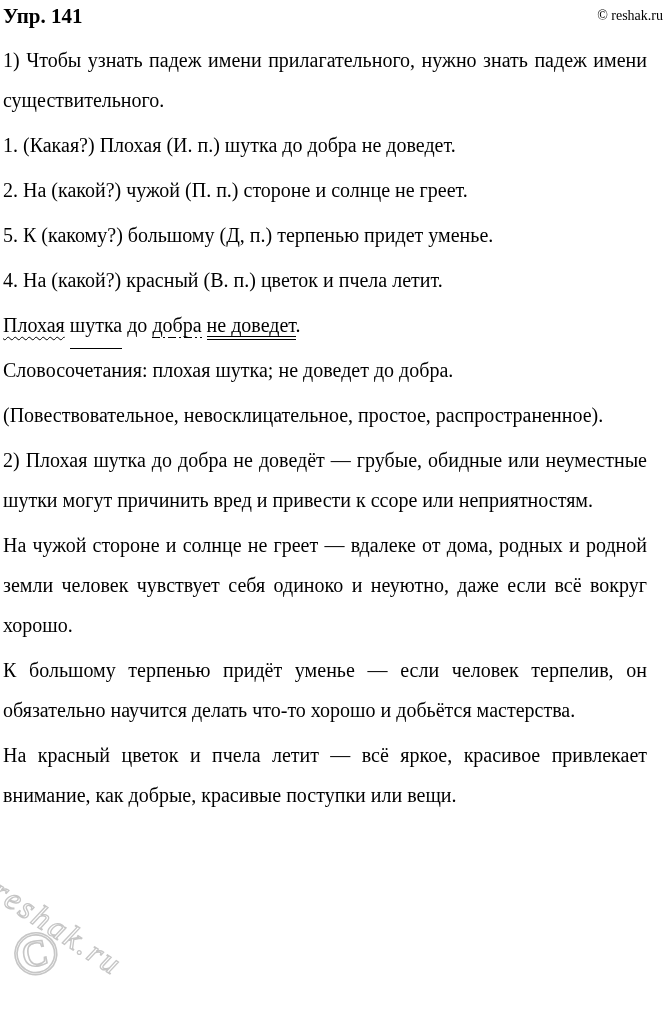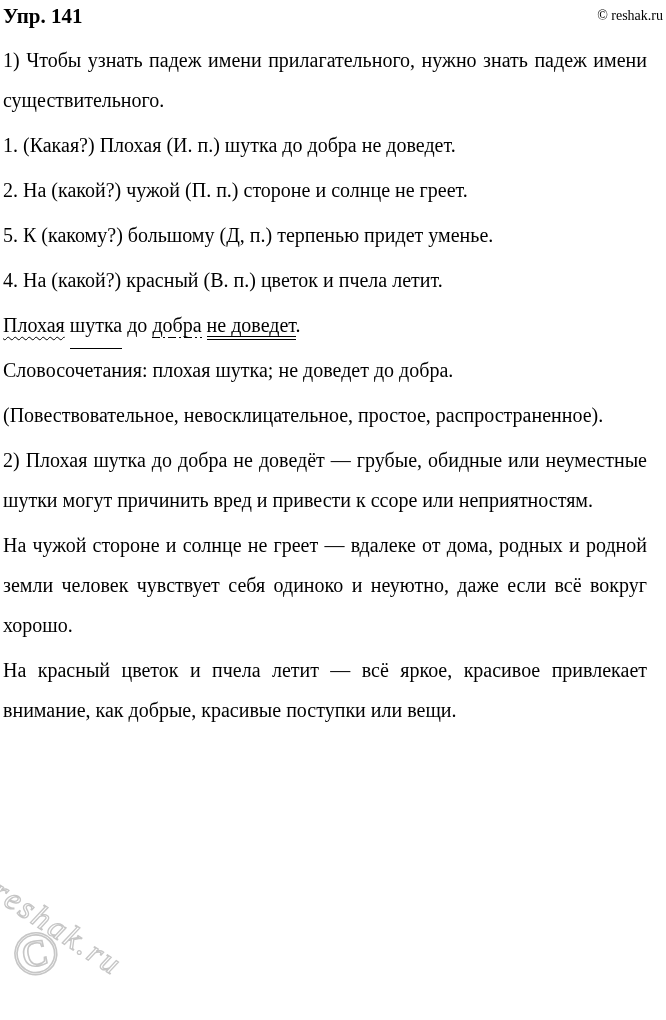--- a/index.html
+++ b/index.html
@@ -70,16 +70,17 @@
     <p>4. На (какой?) красный (В. п.) цветок и пчела летит.</p>
 
     <p class="parsed-sentence"><span class="u-wavy">Плохая</span><span> </span><span class="u-solid">шутка</span><span> до </span><span class="u-dashdot">добра</span><span> </span><span class="u-double">не доведет</span><span>.</span></p>
 
     <p>Словосочетания: плохая шутка; не доведет до добра.</p>
 
     <p>(Повествовательное, невосклицательное, простое, распространенное).</p>
 
     <p>2) Плохая шутка до добра не доведёт — грубые, обидные или неуместные шутки могут причинить вред и привести к ссоре или неприятностям.</p>
     <p>На чужой стороне и солнце не греет — вдалеке от дома, родных и родной земли человек чувствует себя одиноко и неуютно, даже если всё вокруг хорошо.</p>
+    <p>К большому терпенью придёт уменье — если человек терпелив, он обязательно научится делать что-то хорошо и добьётся мастерства.</p>
     <p>На красный цветок и пчела летит — всё яркое, красивое привлекает внимание, как добрые, красивые поступки или вещи.</p>
 
   </div>
 </div>
 
 </body></html>

